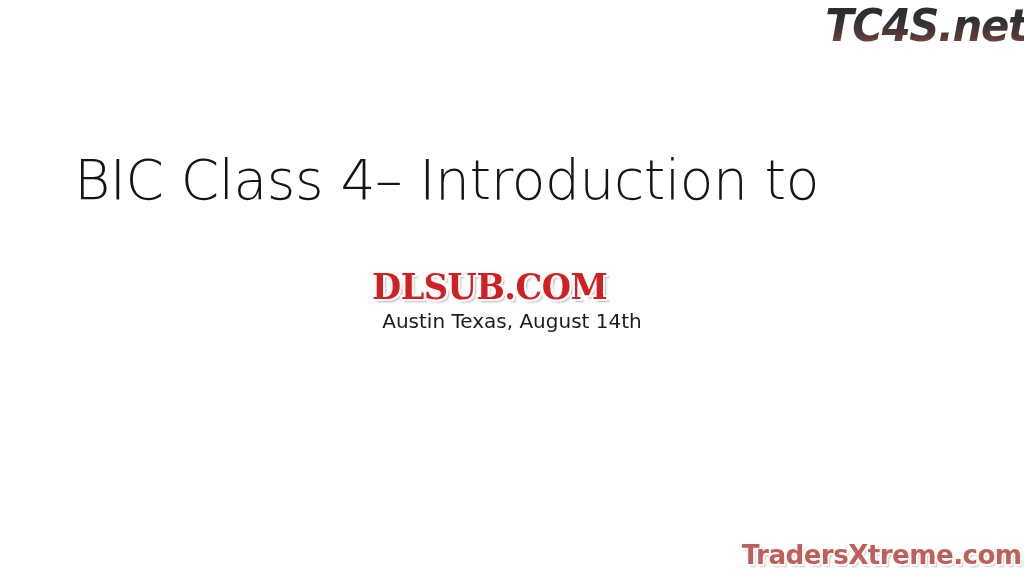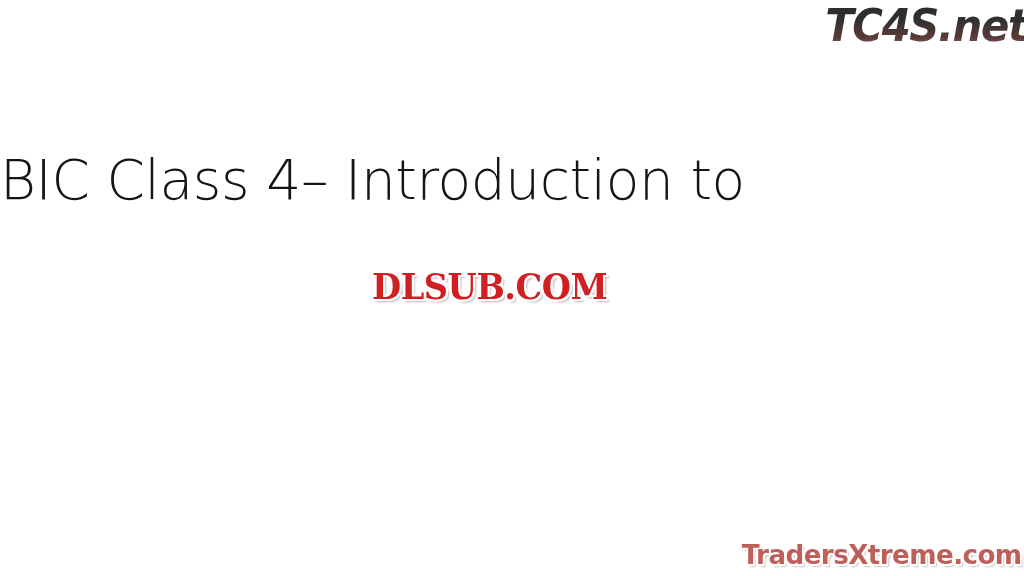--- a/index.html
+++ b/index.html
@@ -20,21 +20,21 @@
     overflow: hidden;
     padding-left: 7px;
   }
 
   
   .title-block {
     position: absolute;
     left: 0;
     top: 148px;
     width: 819px;
-    text-align: left;
+    text-align: right;
   }
   .title-line {
     font-family: "DejaVu Sans", sans-serif;
     font-weight: 300;
     font-size: 55px;
     line-height: 64px;
     letter-spacing: -0.4px;
     color: #141414;
     white-space: nowrap;
     -webkit-font-smoothing: antialiased;
@@ -140,16 +140,17 @@
 <div id="slide">
 
   <div class="wm-tc4s">TC4S.net</div>
 
   <div class="title-block">
     <div class="title-line">BIC Class 4– Introduction to</div>
   </div>
 
   <div class="wm-dlsub">DLSUB.COM</div>
 
+  <div class="subtitle">Austin Texas, August 14th</div>
 
   <div class="wm-txtreme">TradersXtreme.com</div>
 
 </div>
 
 </body></html>

